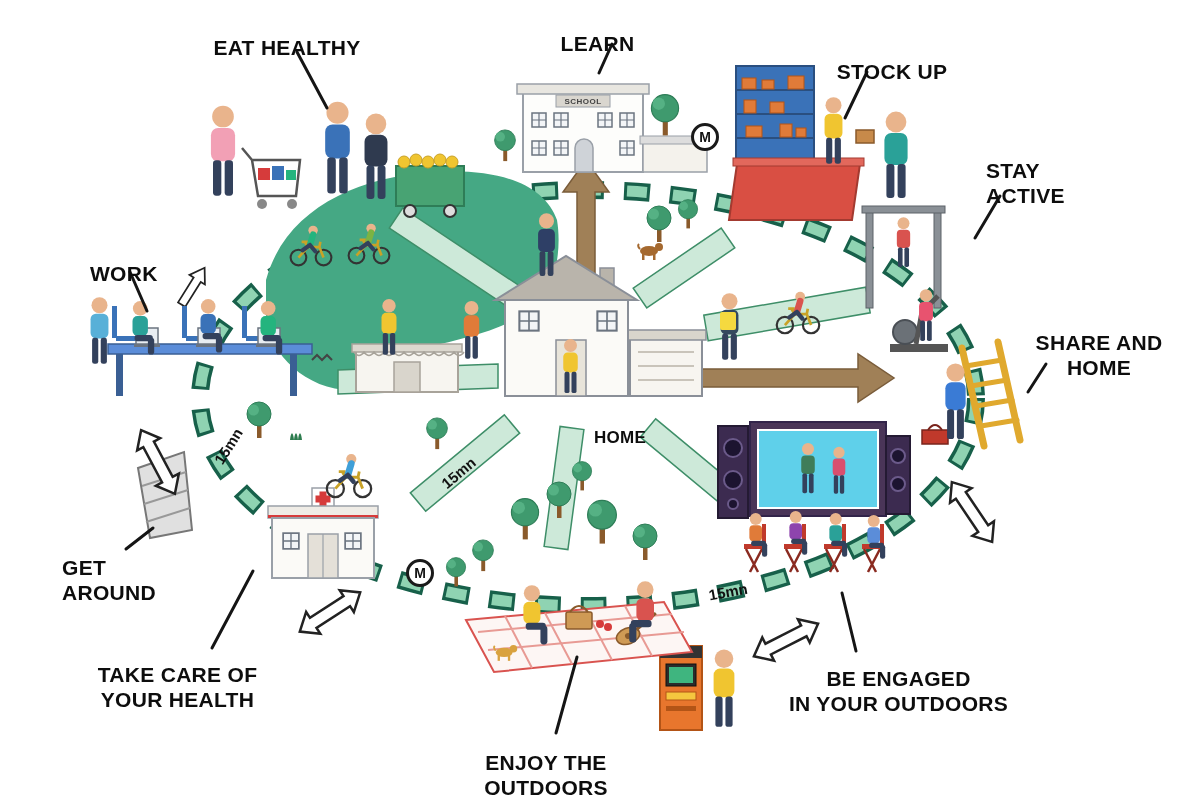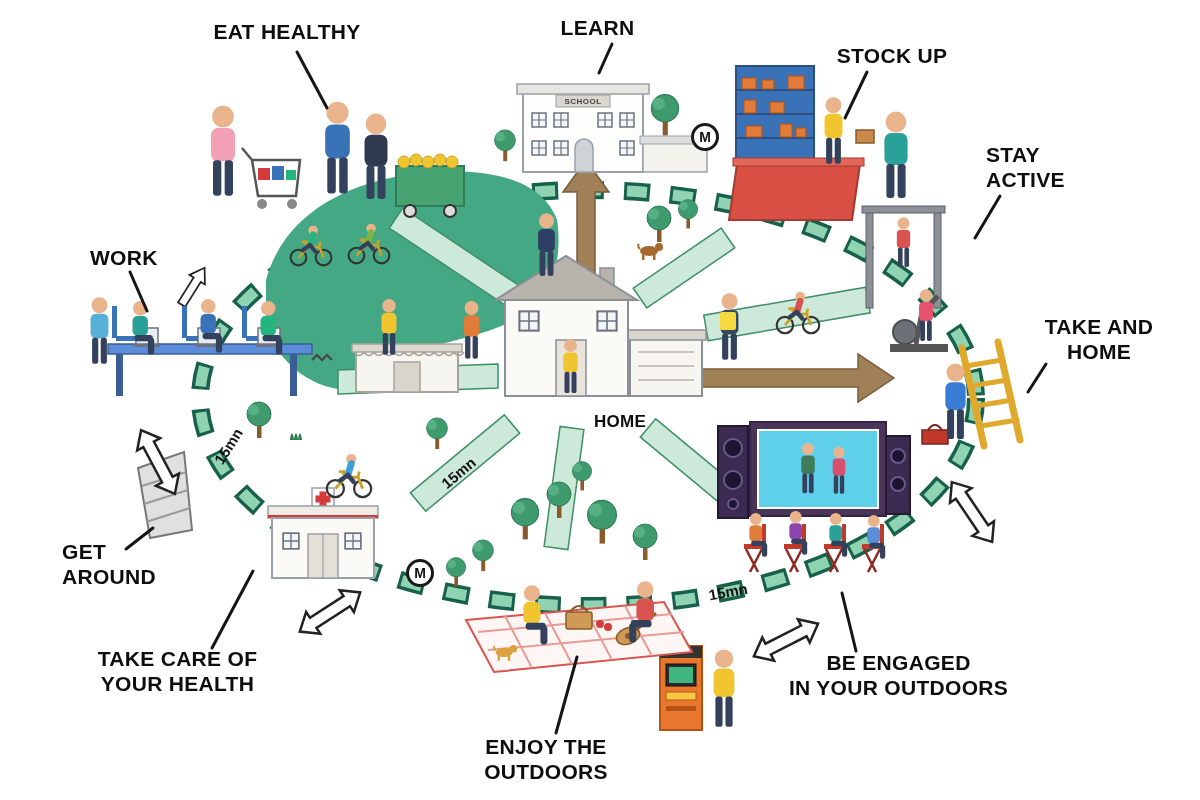--- a/index.html
+++ b/index.html
@@ -1,20 +1,20 @@
 <!DOCTYPE html>
 <html><head>
 <meta charset="utf-8">
 <style>
   html,body{margin:0;padding:0;background:#fff;}
   .canvas{position:relative;width:1200px;height:800px;background:#ffffff;overflow:hidden;
           font-family:"Liberation Sans",sans-serif;}
   .scene{position:absolute;left:0;top:0;}
   .lbl{position:absolute;font-family:"Liberation Sans",sans-serif;font-weight:bold;
-       font-size:21px;color:#0d0d0d;text-align:center;line-height:1.18;letter-spacing:.3px;}
+       font-size:21px;color:#0d0d0d;text-align:center;line-height:1.18;letter-spacing:.3px;margin-top:16px;}
   .lbl span{display:block;}
   .lbl.left{text-align:left;}
   .lbl.home-lbl{font-size:17px;}
   .outline-arrow{fill:#ffffff;stroke:#222;stroke-width:2.5;}
   .ring-txt{font-family:"Liberation Sans",sans-serif;font-weight:bold;font-size:15px;fill:#111;}
   .metro-txt{font-family:"Liberation Sans",sans-serif;font-weight:bold;font-size:14px;fill:#111;}
   .sign-txt{font-family:"Liberation Sans",sans-serif;font-weight:bold;font-size:8px;fill:#444;letter-spacing:.5px;}
   .leader{stroke:#151515;stroke-width:3;stroke-linecap:round;}
 </style>
 </head>
@@ -369,21 +369,21 @@
   <span>LEARN</span>
 </div>
 <div class="lbl left" style="left:986px;top:143px;width:120px">
   <span>STAY</span>
   <span>ACTIVE</span>
 </div>
 <div class="lbl" style="left:812px;top:44px;width:160px">
   <span>STOCK UP</span>
 </div>
 <div class="lbl" style="left:1024px;top:315px;width:150px">
-  <span>TAKE AND</span>
+  <span>SHARE AND</span>
   <span>HOME</span>
 </div>
 <div class="lbl left" style="left:90px;top:246px;width:90px">
   <span>WORK</span>
 </div>
 <div class="lbl left" style="left:62px;top:540px;width:120px">
   <span>GET</span>
   <span>AROUND</span>
 </div>
 <div class="lbl" style="left:80px;top:647px;width:195px">

